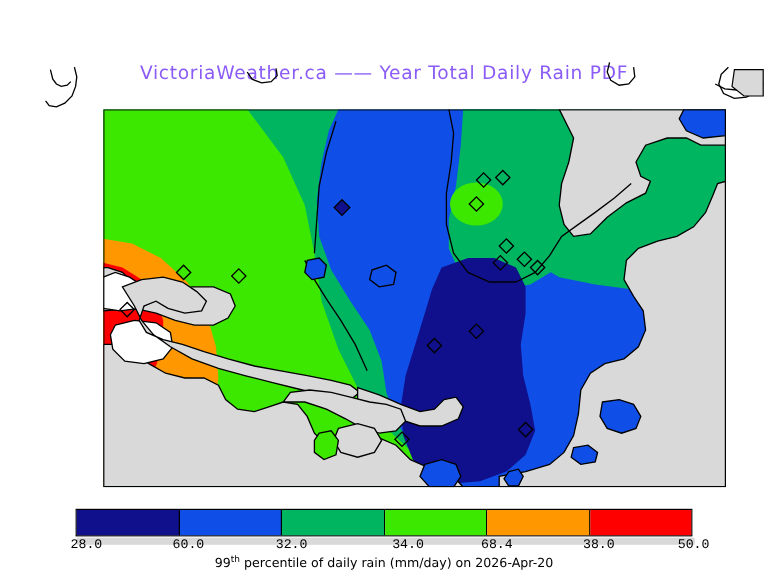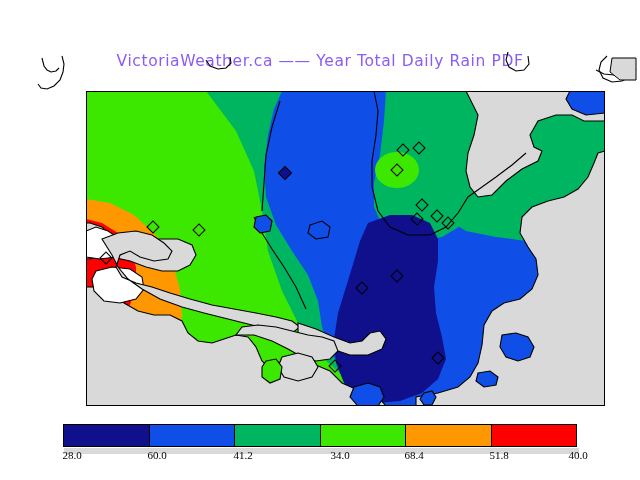--- a/index.html
+++ b/index.html
@@ -76,21 +76,21 @@
   #cb-ticks {
     position: absolute;
     left: 0;
     top: 449px;
     width: 640px;
     height: 14px;
   }
   .cb-tick {
     position: absolute;
     top: 0;
-    font-family: Liberation Serif, serif;
+    font-family: Liberation Mono, monospace;
     font-size: 11px;
     color: #000000;
     white-space: nowrap;
     transform: translateX(-50%);
   }
   #cb-caption {
     position: absolute;
     left: 0;
     top: 461px;
     width: 640px;
@@ -270,21 +270,22 @@
     <div class="cb-band" style="background:#0f4fe8"></div>
     <div class="cb-band" style="background:#00b560"></div>
     <div class="cb-band" style="background:#3ce800"></div>
     <div class="cb-band" style="background:#ff9800"></div>
     <div class="cb-band" style="background:#ff0000"></div>
   </div>
 
   <div id="cb-ticks">
     <span class="cb-tick" style="left:72px">28.0</span>
     <span class="cb-tick" style="left:157px">60.0</span>
-    <span class="cb-tick" style="left:243px">41.2</span>
+    <span class="cb-tick" style="left:243px">32.0</span>
     <span class="cb-tick" style="left:340px">34.0</span>
     <span class="cb-tick" style="left:414px">68.4</span>
-    <span class="cb-tick" style="left:499px">51.8</span>
-    <span class="cb-tick" style="left:578px">40.0</span>
-  </div>
-
+    <span class="cb-tick" style="left:499px">38.0</span>
+    <span class="cb-tick" style="left:578px">50.0</span>
+  </div>
+
+  <div id="cb-caption"><span>99</span><sup>th</sup><span> percentile of daily rain (mm/day) on 2026-Apr-20</span></div>
 
 </div>
 
 </body></html>

